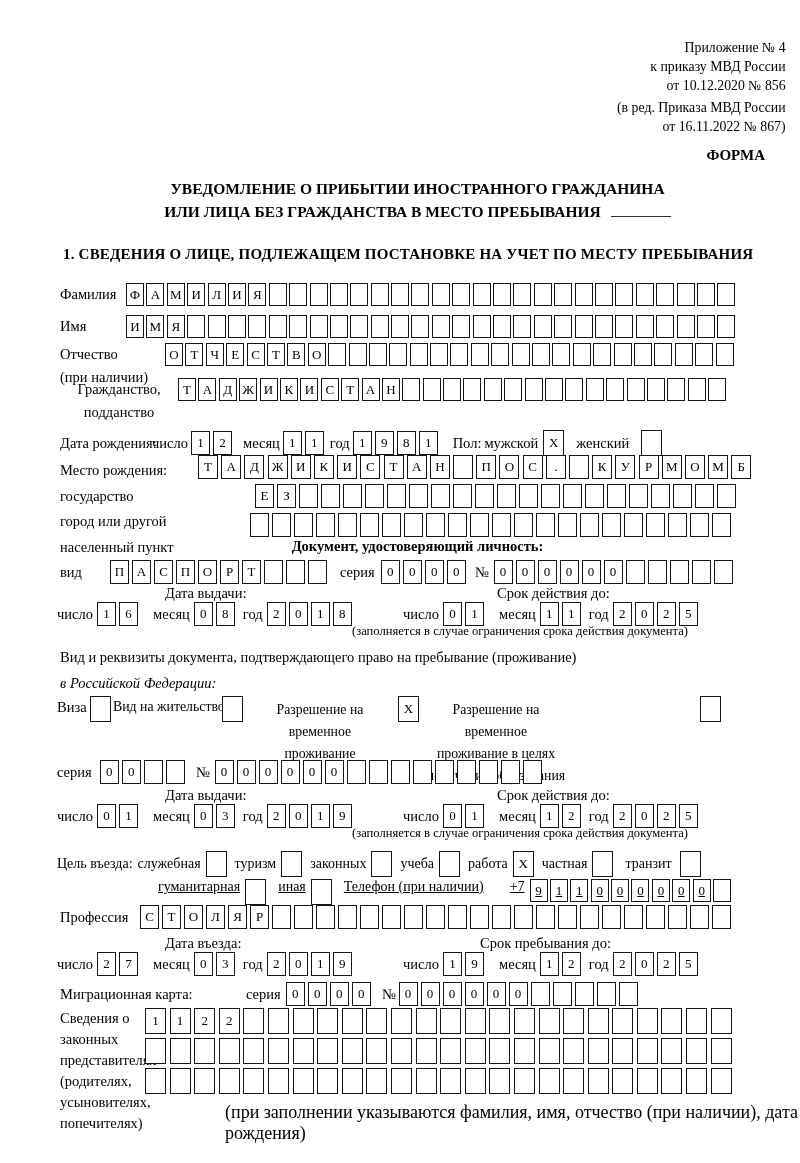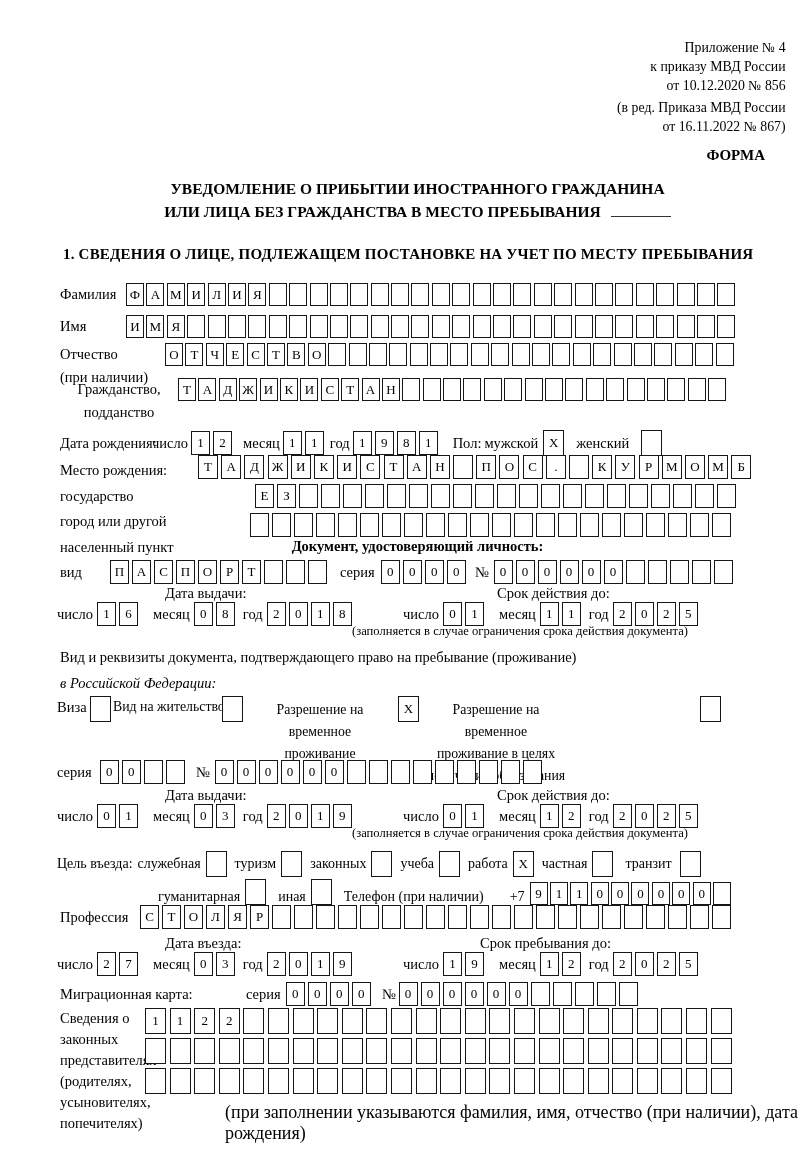--- a/index.html
+++ b/index.html
@@ -518,21 +518,21 @@
     <span class="gap8">частная</span>
     <span class="cells cbox gap5">
         <span class="cell"></span>
       </span>
     <span class="gap12">транзит</span>
     <span class="cells cbox gap8">
         <span class="cell"></span>
       </span>
   </div>
 
-  <div class="arow" style="left:158px;top:879px;align-items:flex-end;font-size:14px;">
+  <div class="arow" style="left:158px;top:879px;align-items:flex-start;font-size:14px;text-decoration:underline;">
     <span>гуманитарная</span>
     <span class="cells cbox gap5">
         <span class="cell"></span>
       </span>
     <span class="gap12">иная</span>
     <span class="cells cbox gap5">
         <span class="cell"></span>
       </span>
     <span style="margin-left:12px;">Телефон (при наличии)</span>
     <span style="margin-left:26px;">+7</span>

